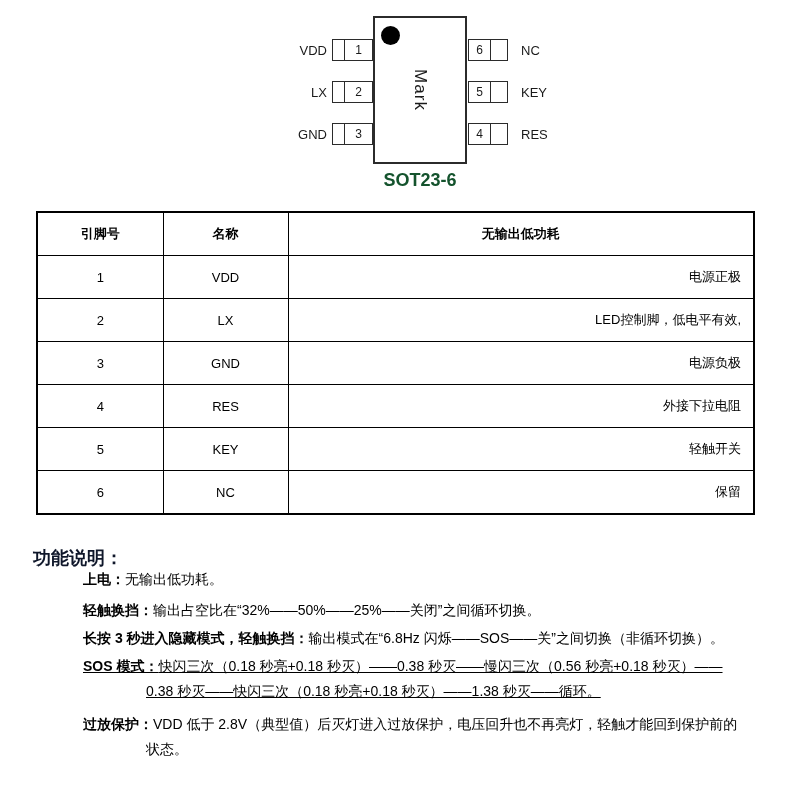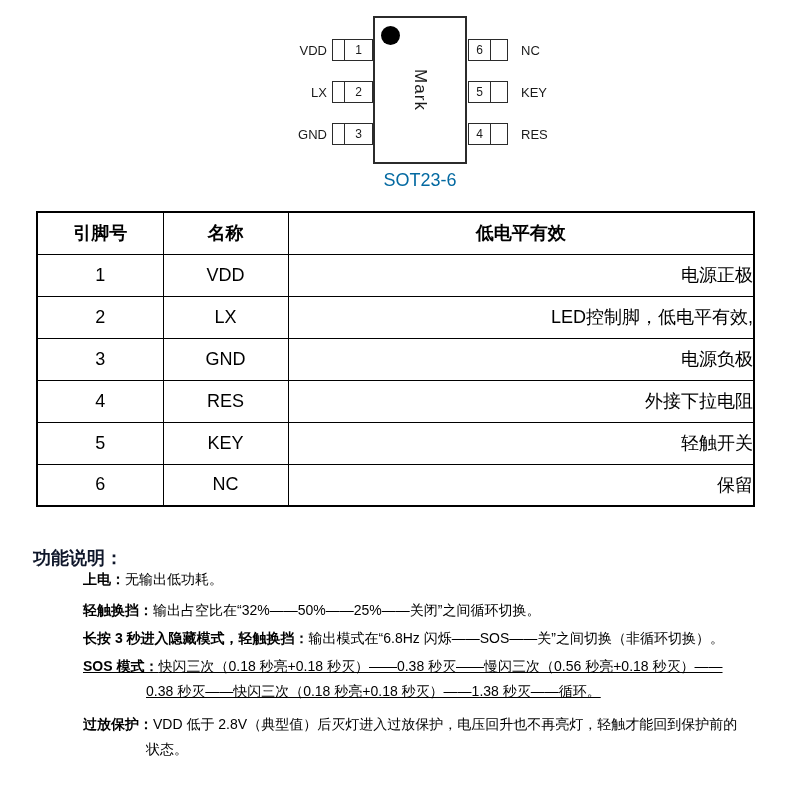--- a/index.html
+++ b/index.html
@@ -32,29 +32,29 @@
   .pins-right .pin-box { width:40px; }
   .pins-left  .pin-tip { width:12px; border-right:1.5px solid #2b2b2b; }
   .pins-right .pin-tip { width:17px; border-left:1.5px solid #2b2b2b; }
   .pin-num { flex:1; display:flex; align-items:center; justify-content:center; font-size:12px; color:#1a1a1a; }
   .pin-label { font-size:13px; color:#1a1a1a; }
   .pins-left  .pin-label { width:45px; text-align:right; margin-right:5px; }
   .pins-right .pin-label { margin-left:13px; }
 
   .pkg-name {
     position:absolute; left:345px; top:170px; width:150px; text-align:center;
-    font-size:18px; font-weight:normal; color:#0369a1;
+    font-size:18px; font-weight:bold; color:#14532d;
   }
 
   
   .pin-table {
     position:absolute; left:36px; top:211px; width:719px;
     border-collapse:collapse; table-layout:fixed; border:2px solid #000;
   }
-  .pin-table th, .pin-table td { border:1px solid #000; font-size:18px; padding:0; }
+  .pin-table th, .pin-table td { border:1px solid #000; font-size:13px; padding:12px; }
   .pin-table tr { height:42px; }
   .pin-table th { font-weight:bold; text-align:center; }
   .pin-table td.c1, .pin-table td.c2 { text-align:center; }
   .pin-table td.c3 { text-align:right; padding-left:10px; }
 
   
   .notes-heading {
     position:absolute; left:33px; top:546px;
     font-size:18px; font-weight:bold; color:#0f172a;
   }
@@ -140,21 +140,21 @@
       <col style="width:126px">
         <col style="width:125px">
         <col>
     </colgroup>
     <thead>
       <tr id="table-header-row">
   <th>引脚号</th>
 
   <th>名称</th>
 
-  <th>低电平有效</th>
+  <th>无输出低功耗</th>
 </tr>
     </thead>
     <tbody id="table-body">
   <tr>
     <td class="c1">1</td>
     <td class="c2">VDD</td>
     <td class="c3">电源正极</td>
   </tr>
 
   <tr>

